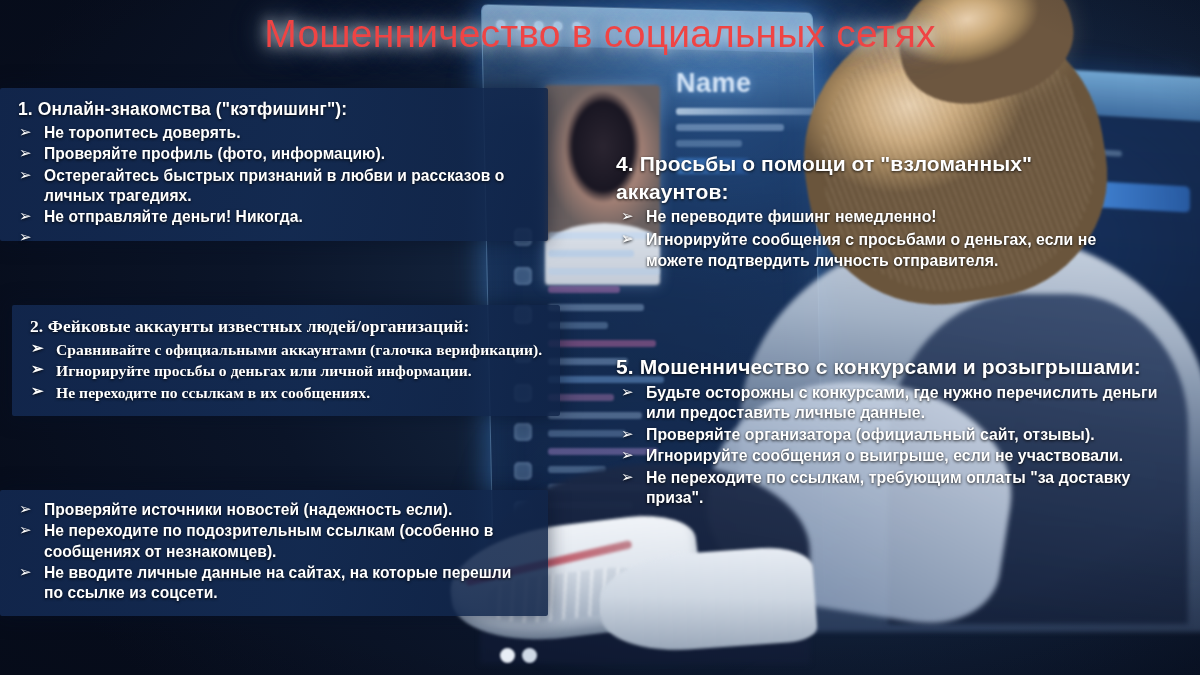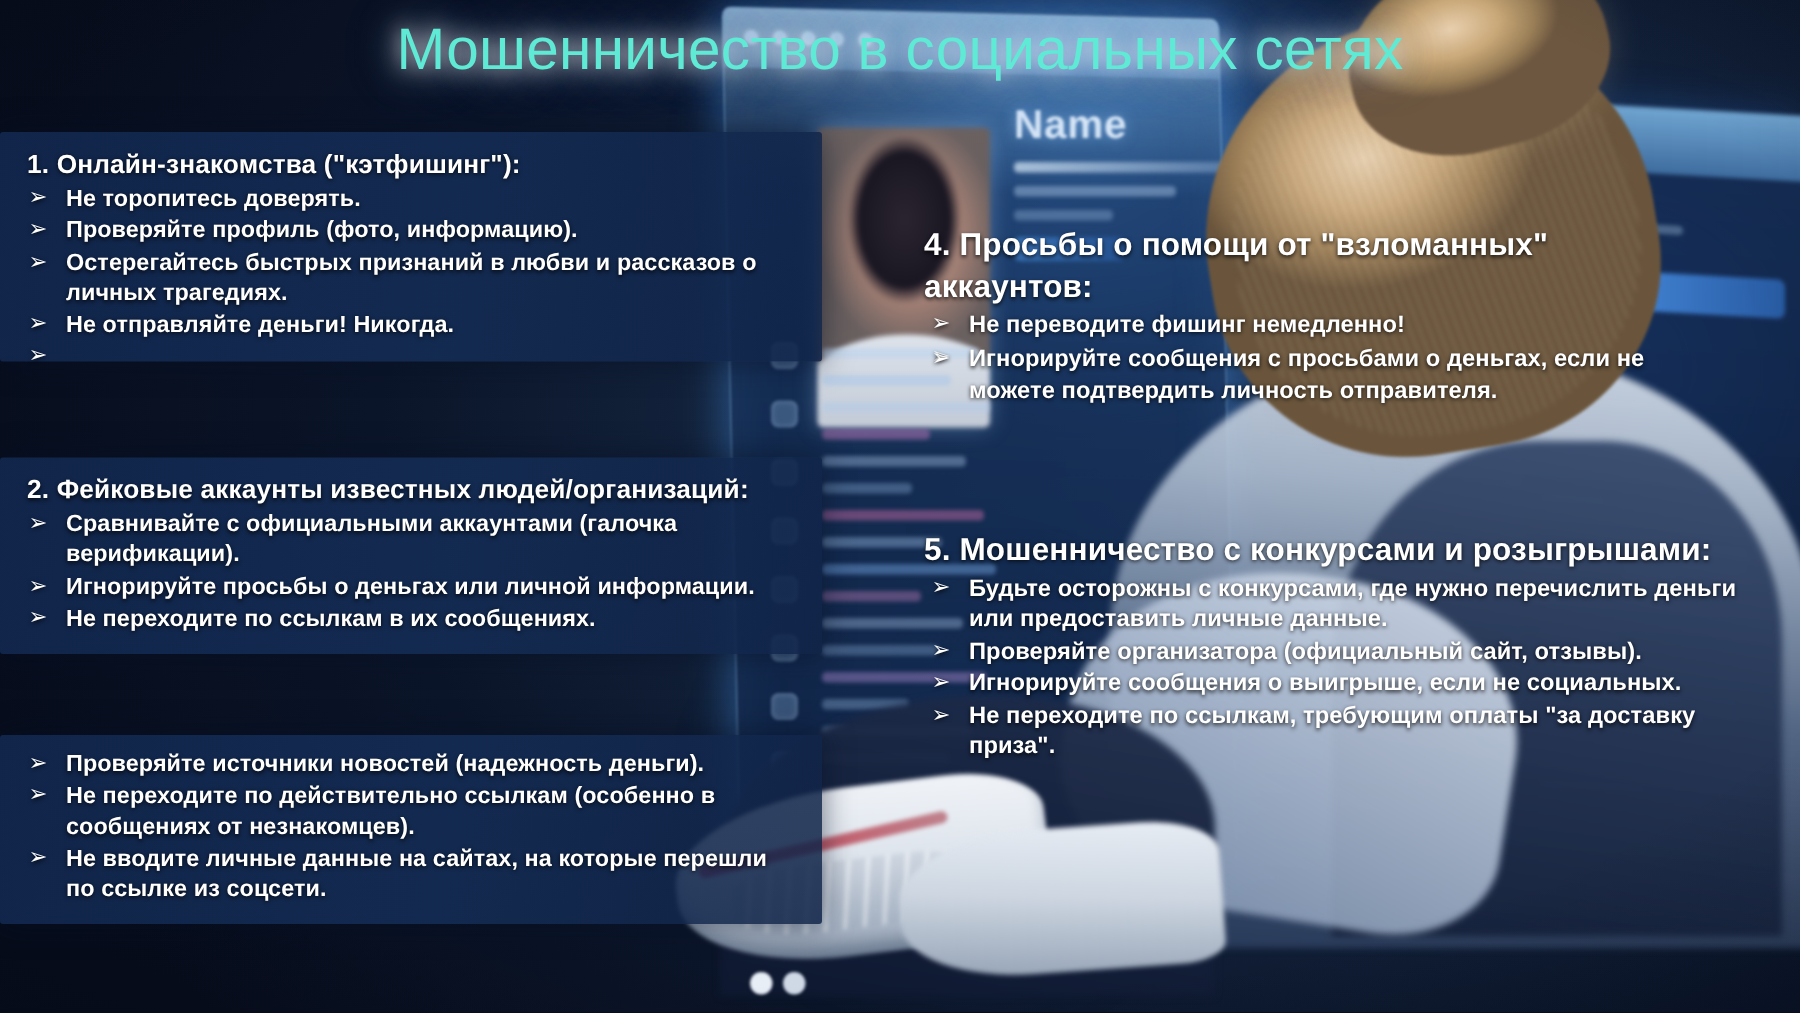--- a/index.html
+++ b/index.html
@@ -220,21 +220,21 @@
   .vignette{
     position:absolute;inset:0;pointer-events:none;
     background:radial-gradient(120% 110% at 50% 45%, rgba(0,0,0,0) 48%, rgba(3,7,18,.55) 85%, rgba(2,5,14,.85) 100%);
   }
 
   
   .title{
     position:absolute;left:0;right:0;top:14px;
     text-align:center;
     font-size:39px;font-weight:400;line-height:1.05;
-    color:#5eead4;
+    color:#ef4444;
     letter-spacing:.2px;
     text-shadow:0 0 14px rgba(255,255,255,.85),0 0 26px rgba(200,225,255,.55),0 0 40px rgba(150,200,255,.35);
     z-index:40;
     white-space:nowrap;
   }
 
   .panel{
     position:absolute;
     z-index:30;
     color:#ffffff;
@@ -263,21 +263,21 @@
     letter-spacing:.05px;
   }
   ul.items li .arw{
     position:absolute;left:1px;top:-1px;
     font-size:15px;line-height:1.33;color:#ffffff;
     text-shadow:0 1px 3px rgba(0,0,0,.8);
   }
 
   
   #block-1{left:0px;  top:88px;  width:548px;}
-  #block-2{left:0px;  top:305px; width:548px;}
+  #block-2{left:12px;  top:305px; width:548px;font-family:Liberation Serif, serif;}
   #block-3{left:0px;  top:490px; width:548px;}
   #block-4{left:598px;top:140px; width:566px;}
   #block-5{left:598px;top:343px; width:574px;}
 
   #block-4 .p-head, #block-5 .p-head{font-size:21px;}
   #block-4 ul.items li, #block-5 ul.items li{font-size:15.8px;padding-left:30px;}
   #block-4 ul.items li .arw,#block-5 ul.items li .arw{left:5px;}
 </style>
 </head>
 <body>
@@ -388,38 +388,38 @@
     <div class="p-head">2. Фейковые аккаунты известных людей/организаций:</div>
     <ul class="items">
       <li><span class="arw">➢</span><span>Сравнивайте с официальными аккаунтами (галочка верификации).</span></li>
       <li><span class="arw">➢</span><span>Игнорируйте просьбы о деньгах или личной информации.</span></li>
       <li><span class="arw">➢</span><span>Не переходите по ссылкам в их сообщениях.</span></li>
     </ul>
   </div>
 
   <div class="panel boxed" id="block-3">
     <ul class="items">
-      <li><span class="arw">➢</span><span>Проверяйте источники новостей (надежность деньги).</span></li>
-      <li><span class="arw">➢</span><span>Не переходите по действительно ссылкам (особенно в сообщениях от незнакомцев).</span></li>
+      <li><span class="arw">➢</span><span>Проверяйте источники новостей (надежность если).</span></li>
+      <li><span class="arw">➢</span><span>Не переходите по подозрительным ссылкам (особенно в сообщениях от незнакомцев).</span></li>
       <li><span class="arw">➢</span><span>Не вводите личные данные на сайтах, на которые перешли по ссылке из соцсети.</span></li>
     </ul>
   </div>
 
   <div class="panel plain" id="block-4">
     <div class="p-head">4. Просьбы о помощи от "взломанных" аккаунтов:</div>
     <ul class="items">
       <li><span class="arw">➢</span><span>Не переводите фишинг немедленно!</span></li>
       <li><span class="arw">➢</span></li>
       <li><span class="arw">➢</span><span>Игнорируйте сообщения с просьбами о деньгах, если не можете подтвердить личность отправителя.</span></li>
     </ul>
   </div>
 
   <div class="panel plain" id="block-5">
     <div class="p-head">5. Мошенничество с конкурсами и розыгрышами:</div>
     <ul class="items">
       <li><span class="arw">➢</span><span>Будьте осторожны с конкурсами, где нужно перечислить деньги или предоставить личные данные.</span></li>
       <li><span class="arw">➢</span><span>Проверяйте организатора (официальный сайт, отзывы).</span></li>
-      <li><span class="arw">➢</span><span>Игнорируйте сообщения о выигрыше, если не социальных.</span></li>
+      <li><span class="arw">➢</span><span>Игнорируйте сообщения о выигрыше, если не участвовали.</span></li>
       <li><span class="arw">➢</span><span>Не переходите по ссылкам, требующим оплаты "за доставку приза".</span></li>
     </ul>
   </div>
 
 </div>
 
 </body></html>

